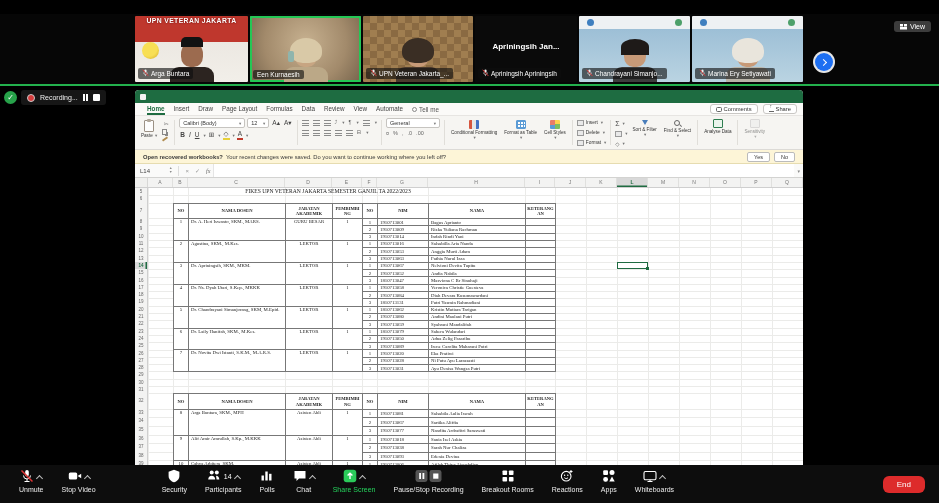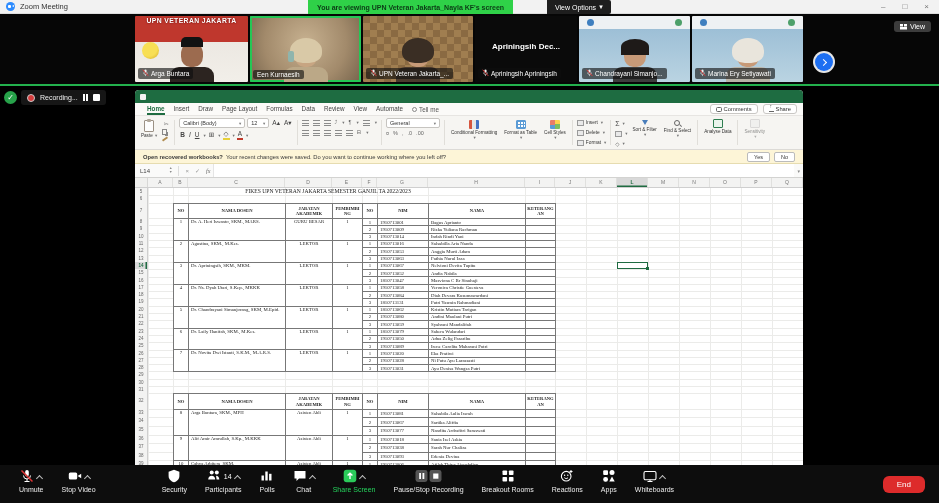--- a/index.html
+++ b/index.html
@@ -156,34 +156,20 @@
   .chev{width:5px;height:5px;border-left:1.2px solid #bdbdbd;border-top:1.2px solid #bdbdbd;transform:rotate(45deg);margin-top:3px}
   .gap1{margin-right:48px}
   .spacer{flex:1}
   .end-btn{align-self:center;background:#dd2b2b;color:#fff;font-size:8px;border-radius:6px;padding:4px 14px;margin-right:4px}
 </style>
 </head>
 <body>
 
 <div id="app">
 
-  <div class="titlebar">
-    <span class="zlogo"></span>
-    <span class="apptitle">Zoom Meeting</span>
-    <div class="sharebanner">You are viewing UPN Veteran Jakarta_Nayla KF's screen</div>
-    <div class="viewopts">
-      <span>View Options</span>
-        <span>▾</span>
-    </div>
-    <div class="winctl">
-      <span>–</span>
-      <span>□</span>
-      <span>×</span>
-    </div>
-  </div>
 
   <div class="strip">
     <div id="tiles">
         <div class="tile bg-arga" style="left: 135px; width: 113px;">
           <div class="tile-banner">UPN VETERAN JAKARTA</div>
           <div class="person">
             <span class="head"></span>
             <span class="bod"></span>
           </div>
           <div class="name-tag">
@@ -212,21 +198,21 @@
           <div class="name-tag">
             <span><svg width="7" height="8" viewBox="0 0 8 9">
                 <rect x="2.8" y="0.5" width="2.4" height="4" rx="1.2" fill="#eee"></rect>
                 <path d="M1.8 4a2.2 2.2 0 0 0 4.4 0M4 6.4v1.6" stroke="#eee" stroke-width=".7" fill="none"></path>
                 <path d="M.8.8l6.4 7" stroke="#e13c3c" stroke-width="1.1"></path>
               </svg></span>
             <span>UPN Veteran Jakarta_...</span>
           </div>
         </div>
         <div class="tile bg-black" style="left: 475px; width: 102px;">
-          <div class="tile-center">Apriningsih  Dec...</div>
+          <div class="tile-center">Apriningsih  Jan...</div>
           <div class="name-tag">
             <span><svg width="7" height="8" viewBox="0 0 8 9">
                 <rect x="2.8" y="0.5" width="2.4" height="4" rx="1.2" fill="#eee"></rect>
                 <path d="M1.8 4a2.2 2.2 0 0 0 4.4 0M4 6.4v1.6" stroke="#eee" stroke-width=".7" fill="none"></path>
                 <path d="M.8.8l6.4 7" stroke="#e13c3c" stroke-width="1.1"></path>
               </svg></span>
             <span>Apriningsih Apriningsih</span>
           </div>
         </div>
         <div class="tile bg-fikes hair-dark" style="left: 579px; width: 111px;">

